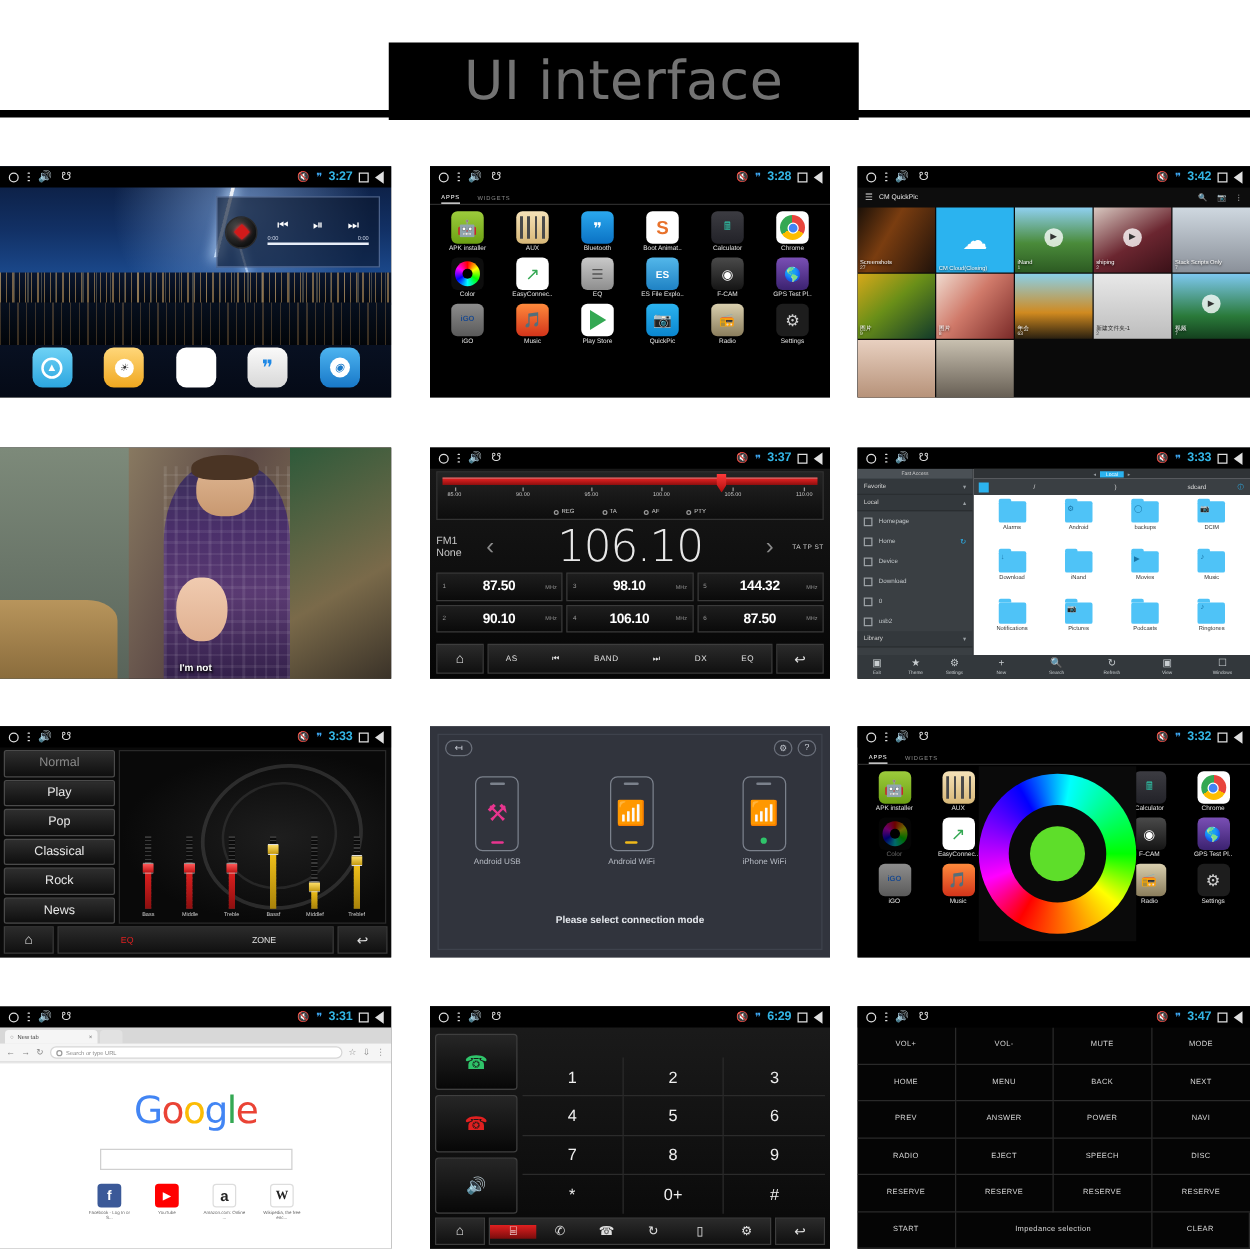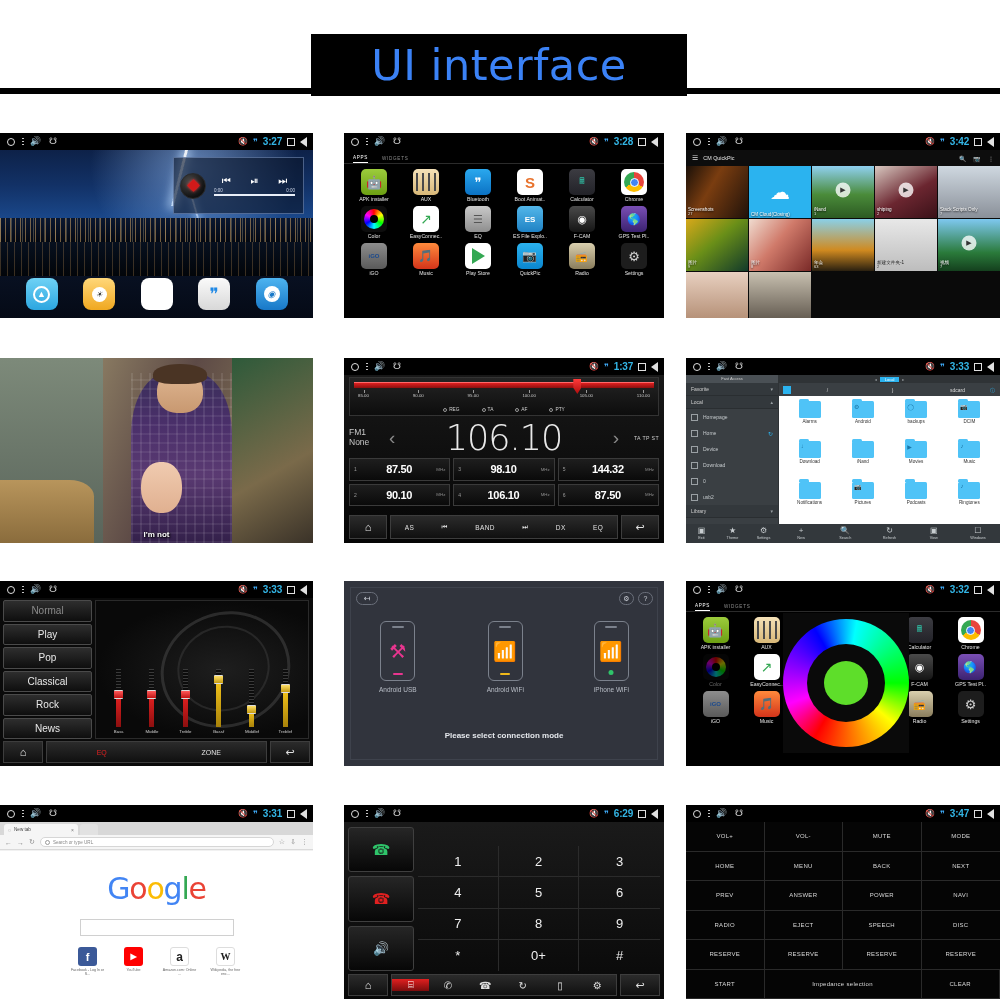--- a/index.html
+++ b/index.html
@@ -12,21 +12,21 @@
     position: relative;
   }
 
   
   .banner-wrap { position: absolute; left:0; top:0; width:1000px; height:100px; }
   .banner-rule { position:absolute; left:0; top:88px; width:1000px; height:6px; background:#000; }
   .banner-box {
     position:absolute; left:311px; top:34px; width:376px; height:62px;
     background:#000; display:flex; align-items:center; justify-content:center;
   }
-  .banner-title { color:#3b82f6; font-size:43px; font-weight:400; letter-spacing:.5px;
+  .banner-title { color:#737373; font-size:43px; font-weight:400; letter-spacing:.5px;
                   font-family:"DejaVu Sans", sans-serif; line-height:1; }
 
   
   .grid { position:absolute; left:0; top:133px; width:1000px; height:866px; }
   .cell { position:absolute; background:#000; overflow:hidden; }
   .c0 { left:0px;   width:313px; }
   .c1 { left:344px; width:320px; }
   .c2 { left:686px; width:314px; }
   .r0 { top:0px;   height:185px; }
   .r1 { top:225px; height:185px; }
@@ -723,21 +723,21 @@
               <i></i>
               <i></i>
               <i></i>
             </span>
           <span class="sb-ico">🔊</span>
           <span class="sb-ico">☋</span>
         </div>
         <div class="sbar-r">
           <span class="sb-mute">🔇</span>
           <span class="sb-bt">❞</span>
-          <span class="sb-time">1:37</span>
+          <span class="sb-time">3:37</span>
           <span class="sb-sq"></span>
           <span class="sb-back"></span>
         </div>
       </div>
       <div class="rad-dial">
         <div class="rad-track"></div>
         <div class="rad-thumb"></div>
         <div class="rad-ticks">
           <span class="rad-tk">85.00</span>
           <span class="rad-tk">90.00</span>

